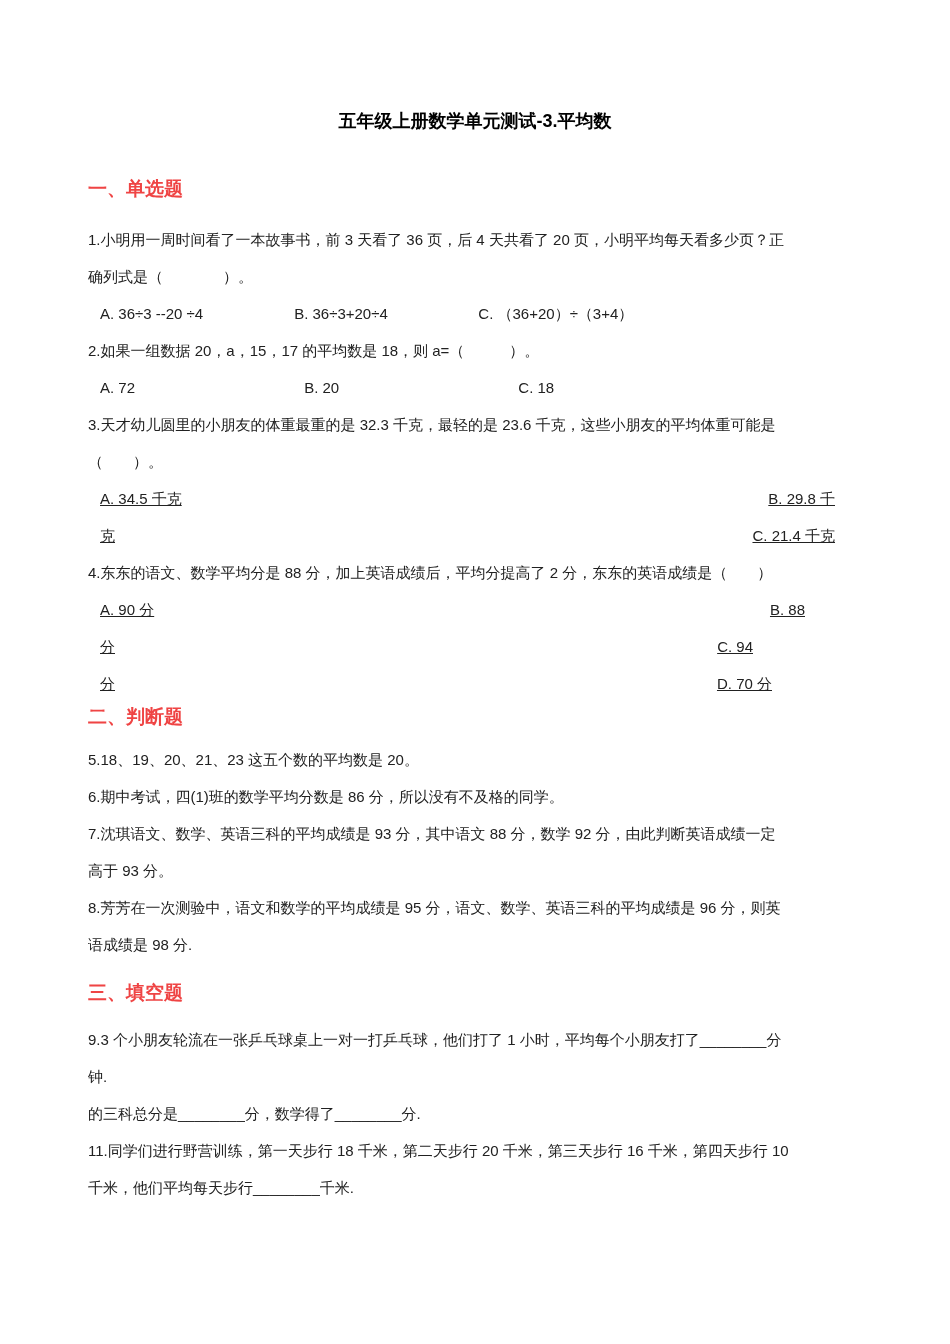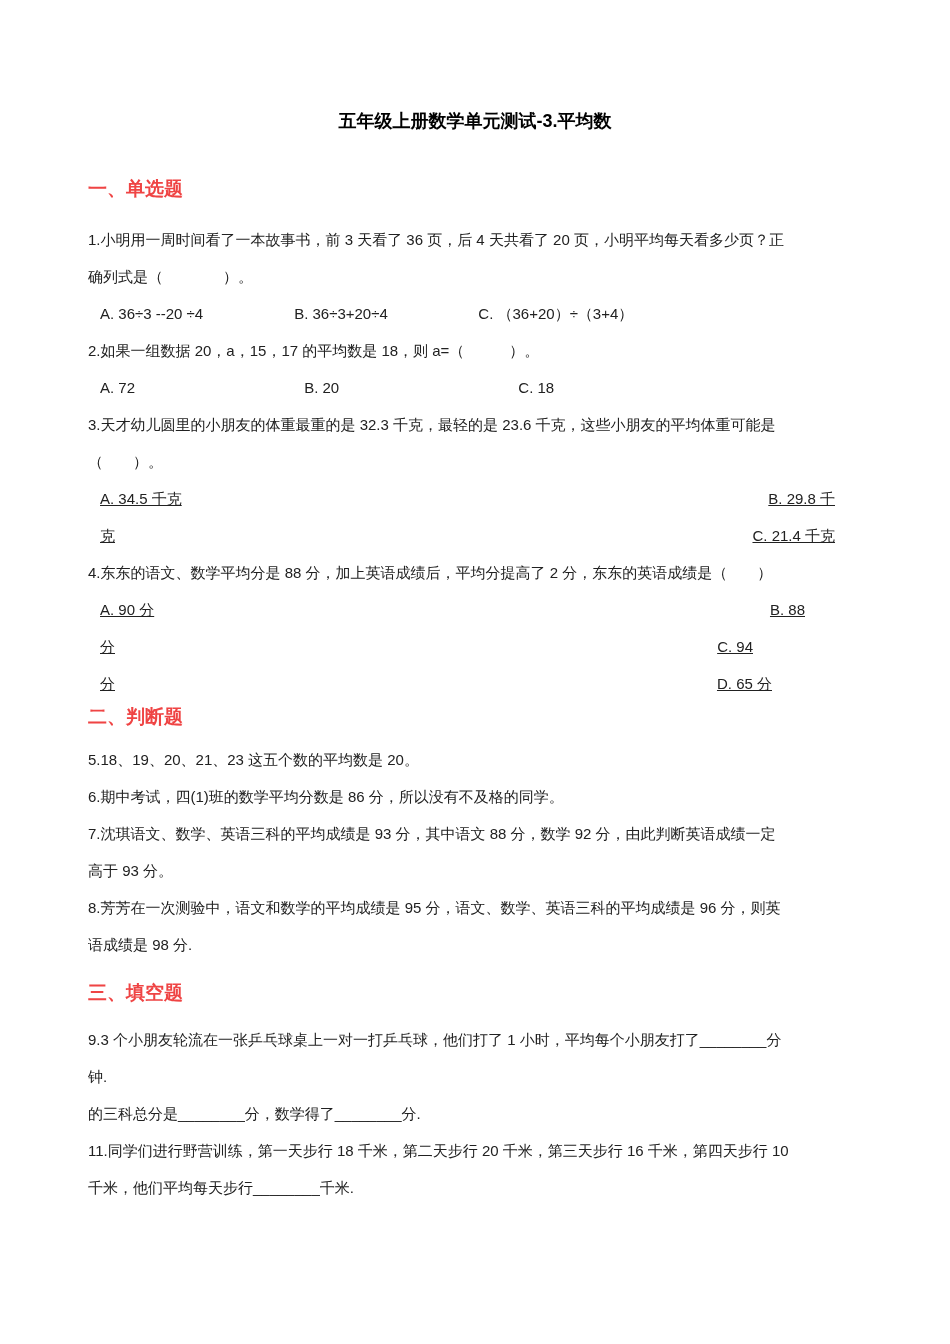--- a/index.html
+++ b/index.html
@@ -99,21 +99,21 @@
     <div class="line split pr57">
       <span>A. 90 分</span>
       <span>B. 88</span>
     </div>
     <div class="line split pr109">
       <span>分</span>
       <span>C. 94</span>
     </div>
     <div class="line split pr90">
       <span>分</span>
-      <span>D. 65 分</span>
+      <span>D. 70 分</span>
     </div>
 
   </div>
 
   <div class="sec-heading second">二、判断题</div>
 
   <div class="block-judge">
     <div class="line">5.18、19、20、21、23 这五个数的平均数是 20。</div>
     <div class="line">6.期中考试，四(1)班的数学平均分数是 86 分，所以没有不及格的同学。</div>
     <div class="line">7.沈琪语文、数学、英语三科的平均成绩是 93 分，其中语文 88 分，数学 92 分，由此判断英语成绩一定</div>

